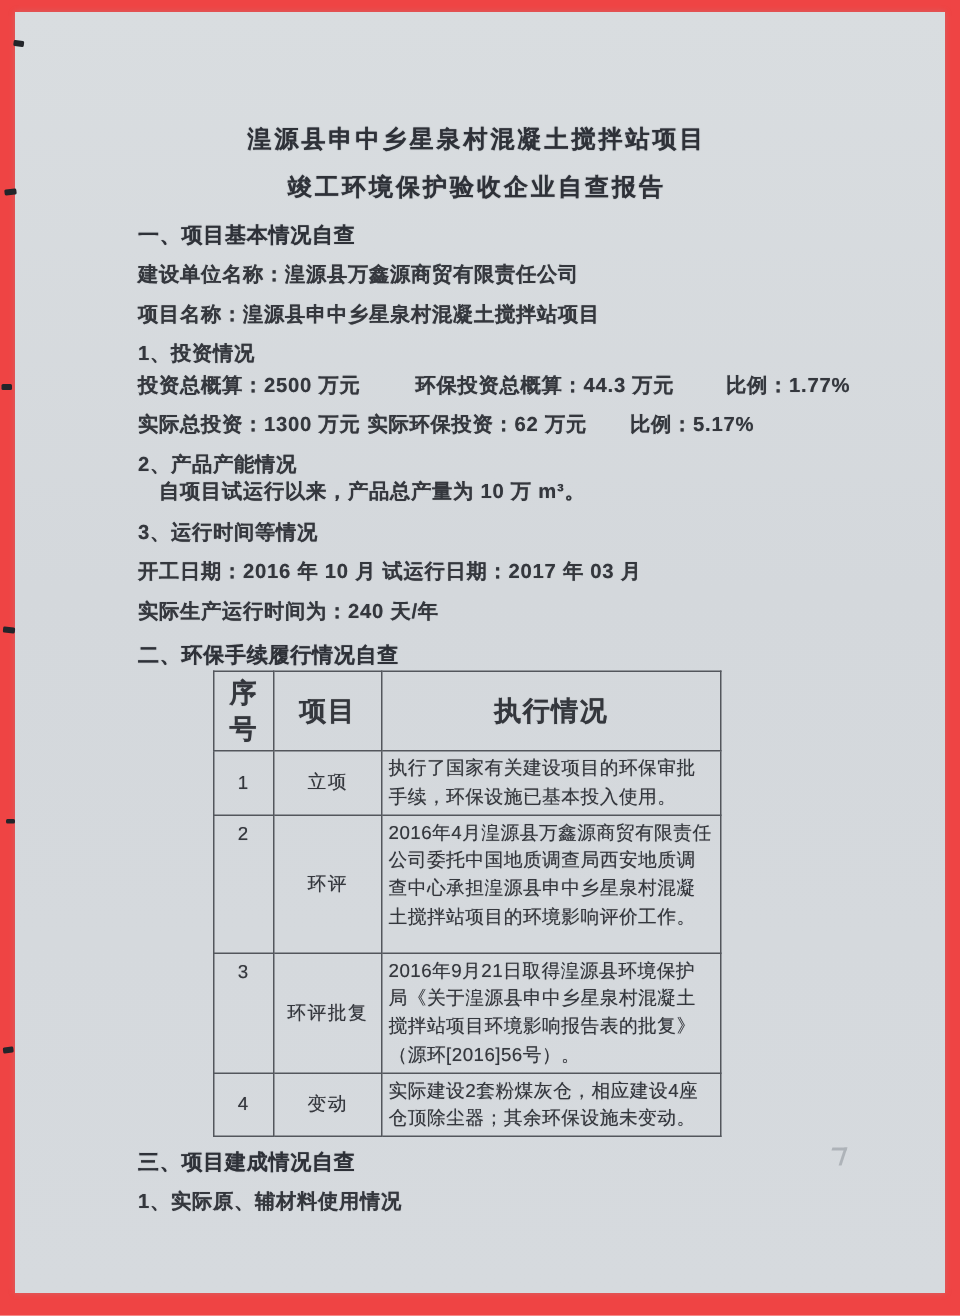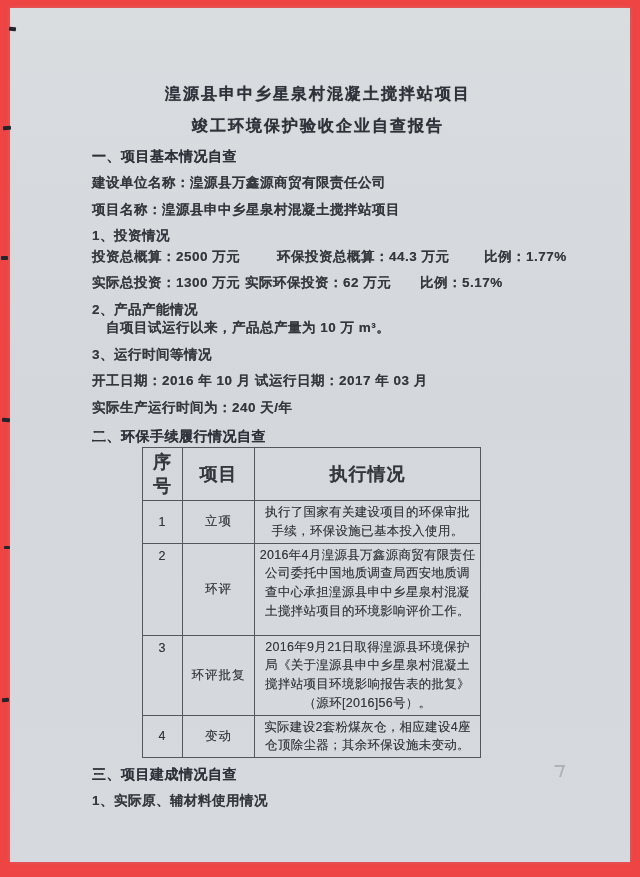--- a/index.html
+++ b/index.html
@@ -59,21 +59,21 @@
     border:1px solid #53565c;
     padding:2px 4px;
     text-shadow:0 0 0.5px rgba(52,55,61,0.55);
   }
   table.proc th{
     font-weight:600;text-align:center;vertical-align:middle;
     height:22px;font-size:18px;letter-spacing:1px;
   }
   td.no,td.item{text-align:center;letter-spacing:1px;}
   td.detail{
-    text-align:center;line-height:1.5;letter-spacing:0.3px;
+    text-align:left;line-height:1.5;letter-spacing:0.3px;
     padding:3px 6px 3px 9px;
   }
   tr.r1 td{height:32px;vertical-align:middle;}
   tr.r2 td{height:84px;}
   tr.r2 td.no{vertical-align:top;padding-top:5px;}
   tr.r2 td.item{vertical-align:middle;}
   tr.r2 td.detail{vertical-align:top;}
   tr.r3 td{height:72px;}
   tr.r3 td.no{vertical-align:top;padding-top:5px;}
   tr.r3 td.item{vertical-align:middle;}

